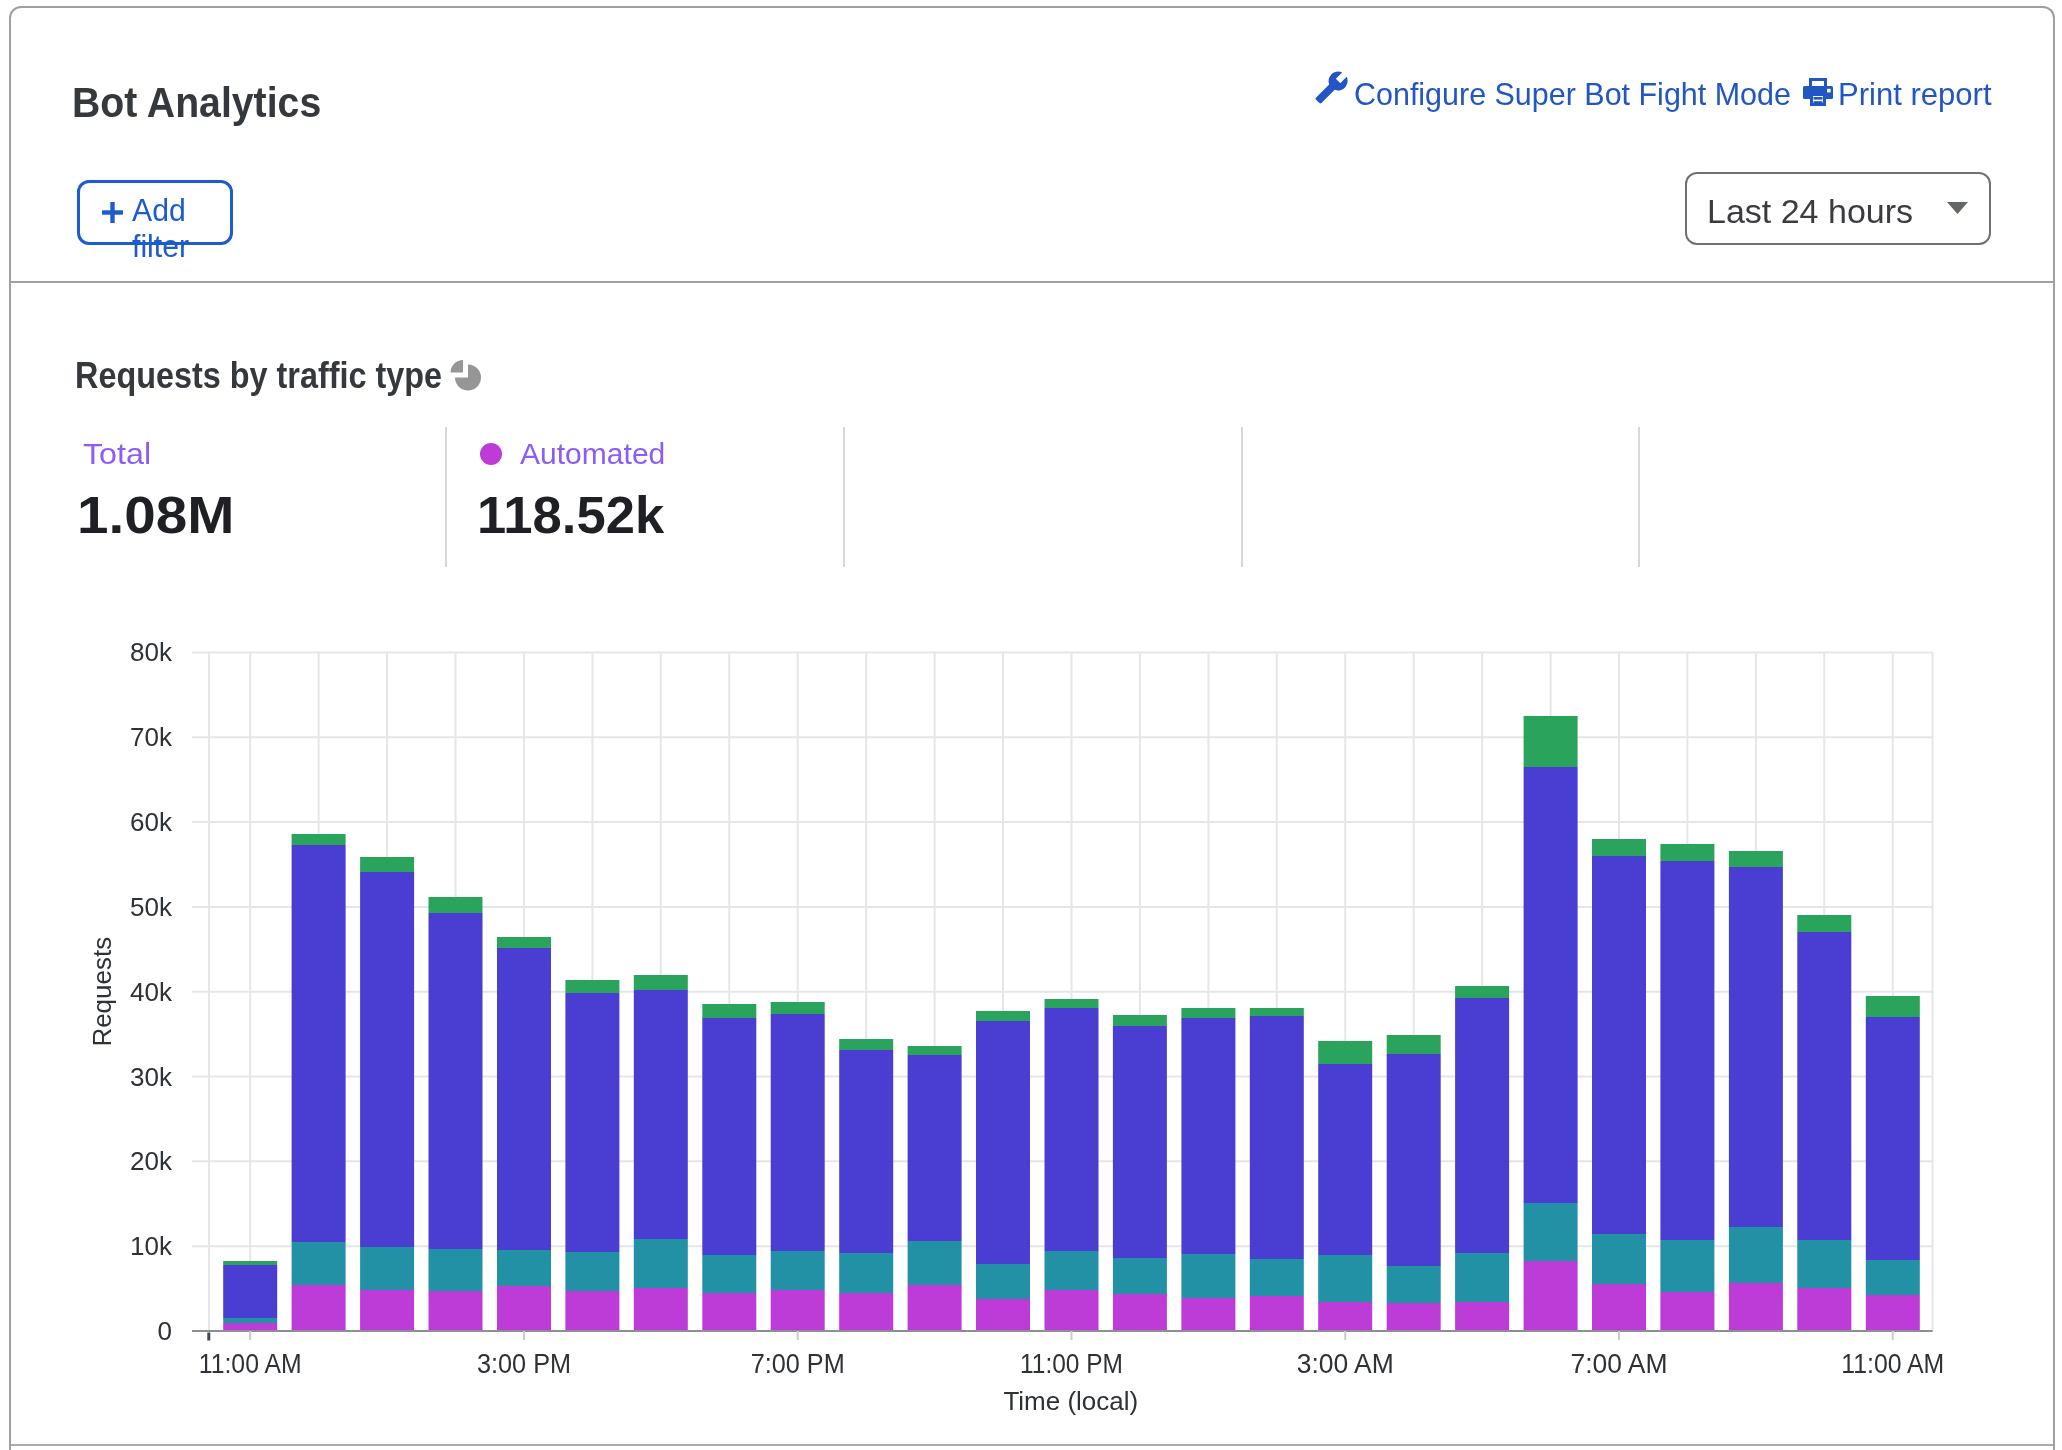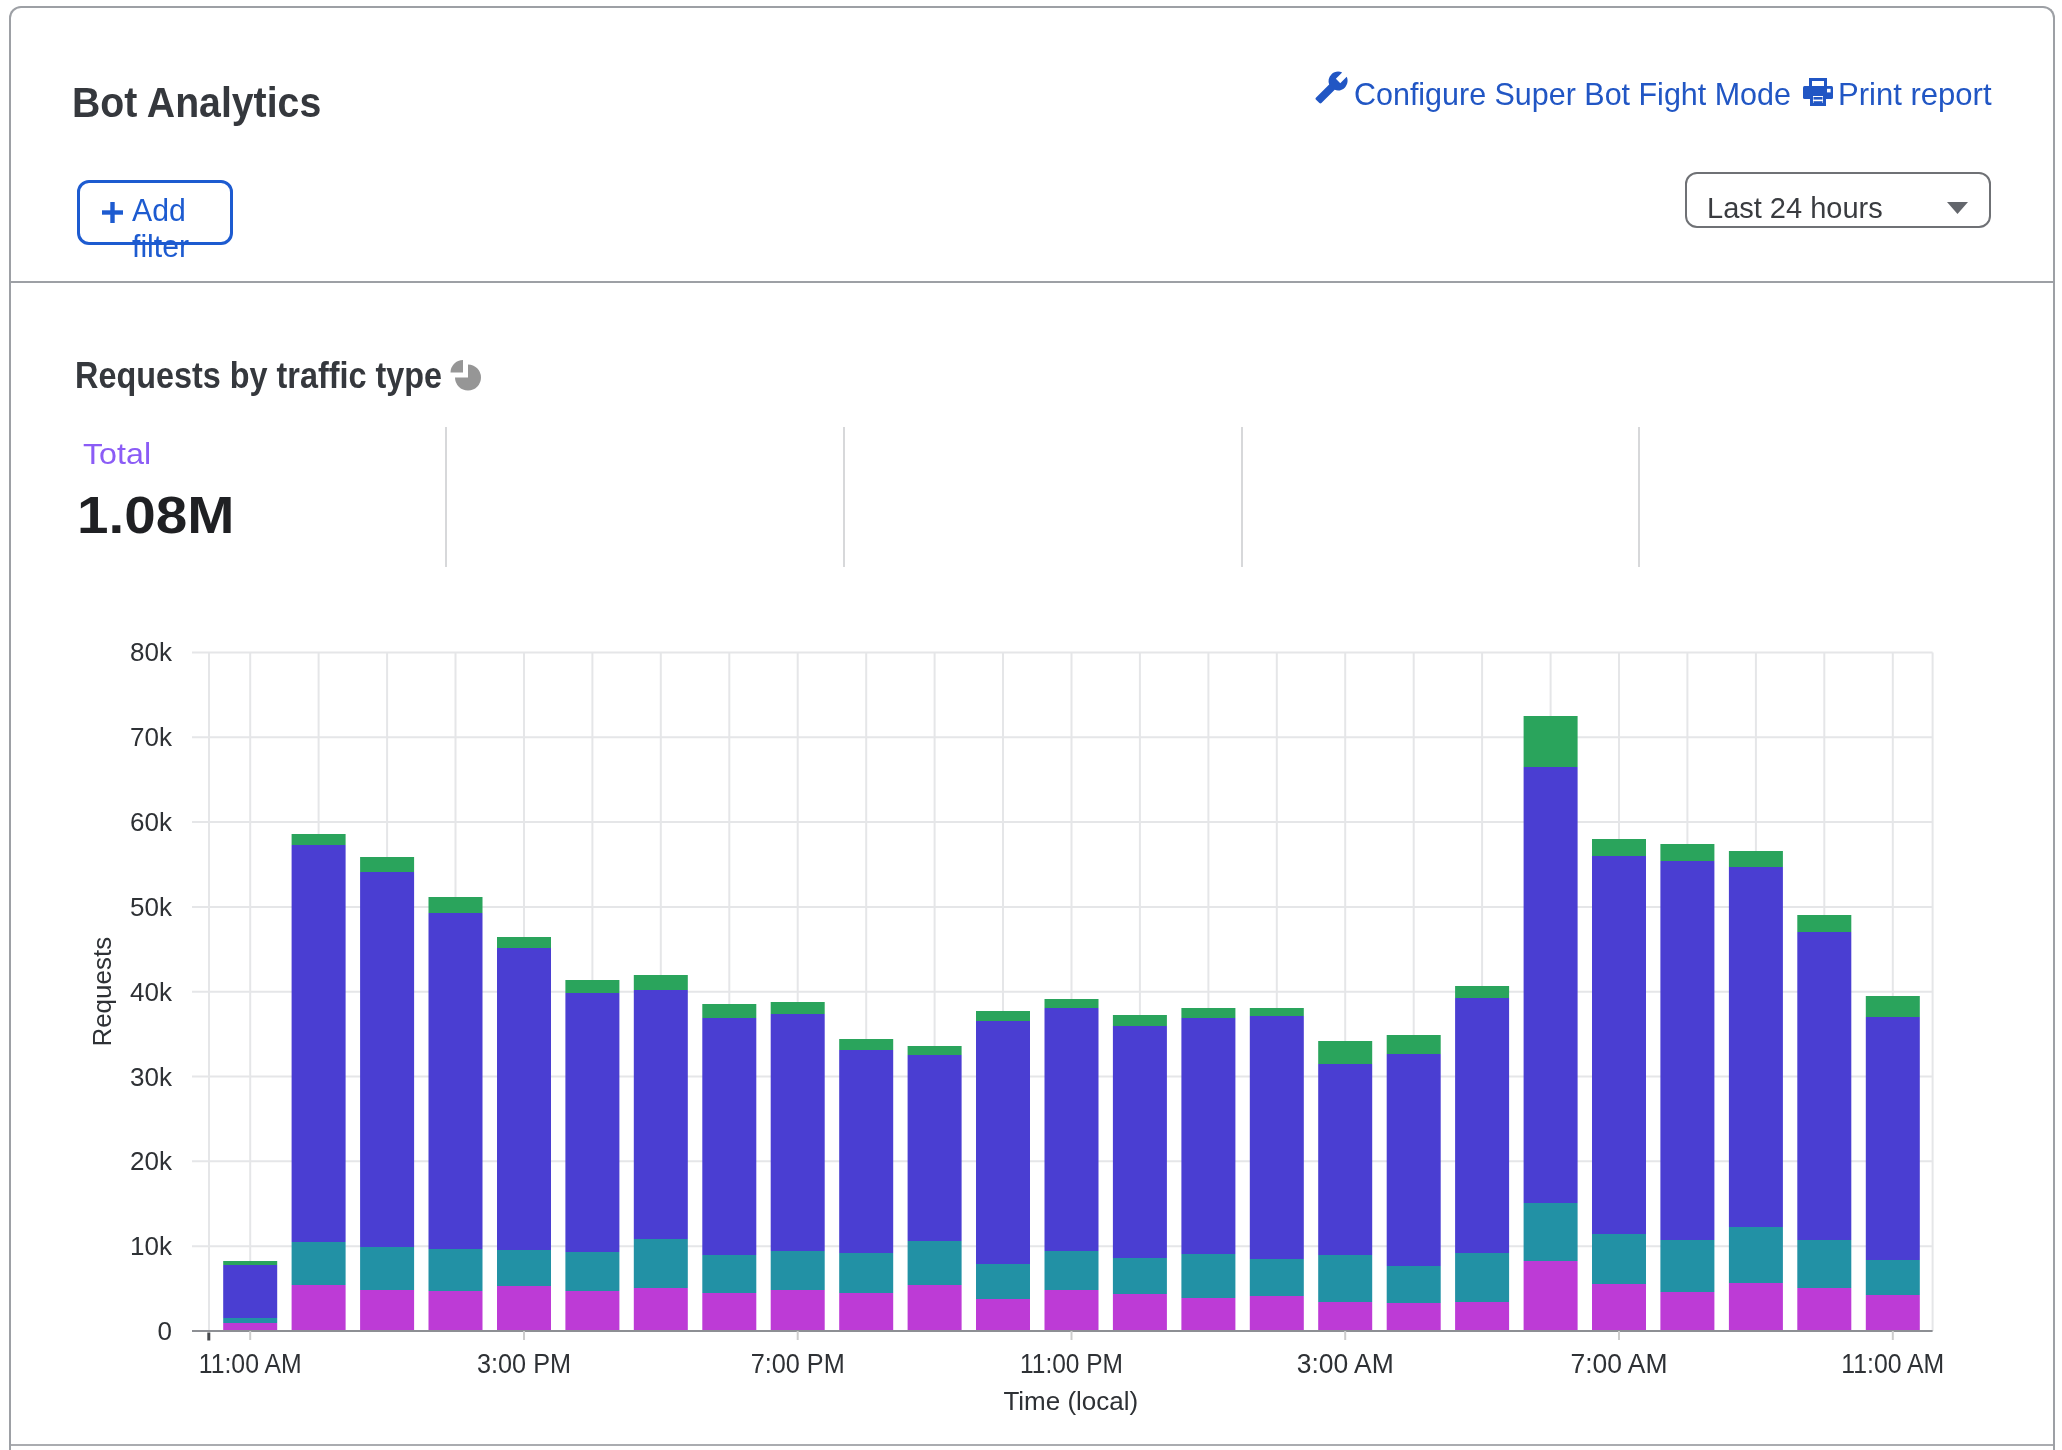--- a/index.html
+++ b/index.html
@@ -9,22 +9,22 @@
           border:2px solid #9da0a5; border-bottom:none; border-radius:12px 12px 0 0; background:#fff; }
   .hdr-line { position:absolute; left:0; right:0; top:273px; height:2px; background:#9da0a5; }
   .bot-line { position:absolute; left:0; right:0; top:1436px; height:2px; background:#aaacb0; }
   h1 { position:absolute; left:61px; top:71px; font-size:42px; font-weight:700; color:#35383d;
        transform:scaleX(0.934); transform-origin:left; white-space:nowrap; }
   .link { position:absolute; top:68px; font-size:32px; color:#2156c4; white-space:nowrap; display:inline-block; }
   .cfg-t { left:1343px; transform:scaleX(0.952); transform-origin:left; }
   .prt-t { left:1827px; transform:scaleX(0.970); transform-origin:left; }
   .btn { position:absolute; left:66px; top:172px; width:156px; height:65px; border:3px solid #1d5bd0; border-radius:12px; }
   .btn .t { position:absolute; left:52px; top:10px; font-size:31px; color:#1d5bd0; display:inline-block; transform:scaleX(0.975); transform-origin:left; }
-  .sel { position:absolute; left:1674px; top:164px; width:306px; height:56px; border:2px solid #6f7175; border-radius:12px;
-         font-size:29px; color:#3a3c40; }
+  .sel { position:absolute; left:1674px; top:164px; width:306px; height:73px; border:2px solid #6f7175; border-radius:12px;
+         font-size:34px; color:#3a3c40; }
   .sel .t { position:absolute; left:20px; top:18px; }
   .sect-title { position:absolute; left:64px; top:347px; font-size:37px; font-weight:700; color:#35383d;
                transform:scaleX(0.875); transform-origin:left; white-space:nowrap; }
   .stat { position:absolute; top:428px; }
   .stat-label { font-size:29px; color:#8b5cf6; display:flex; align-items:center; height:32px; margin-top:2px; }
   .stat-label span { display:inline-block; transform-origin:left; }
   .dot { display:inline-block; width:22px; height:22px; border-radius:50%; margin-left:-2px; margin-right:18px; flex:none; }
   .stat-value { font-size:52px; font-weight:700; color:#1f2023; margin-top:15px; white-space:nowrap; }
   .vdiv { position:absolute; top:419px; height:140px; width:2px; background:#d7d8da; }
 </style>
@@ -51,20 +51,27 @@
   <div class="sect-title">Requests by traffic type</div>
   <div class="vdiv" style="left:434px"></div>
 <div class="vdiv" style="left:832px"></div>
 <div class="vdiv" style="left:1230px"></div>
 <div class="vdiv" style="left:1627px"></div>
   <div class="stat" style="left:66px">
   <div class="stat-label">
         <span style="transform:scaleX(1.112);margin-left:6px">Total</span>
       </div>
   <div class="stat-value" style="margin-left:0px;transform:scaleX(1.089);transform-origin:left">1.08M</div>
+</div>
+<div class="stat" style="left:471px">
+  <div class="stat-label">
+        <span class="dot" style="background:#bd3bd6"></span>
+        <span style="transform:scaleX(1.036);margin-left:0px">Automated</span>
+      </div>
+  <div class="stat-value" style="margin-left:-5px;transform:scaleX(1.011);transform-origin:left">118.52k</div>
 </div>
   <div class="bot-line"></div>
 </div>
 <svg width="35" height="35" viewBox="0 0 24 24" style="position:absolute;left:1314px;top:70px">
     <path transform="scale(-1,1) translate(-24,0)" d="M22.7 19l-9.1-9.1c.9-2.3.4-5-1.5-6.9-2-2-5-2.4-7.4-1.3L9 6 6 9 1.6 4.7C.4 7.1.9 10.1 2.9 12.1c1.9 1.9 4.6 2.4 6.9 1.5l9.1 9.1c.4.4 1 .4 1.4 0l2.3-2.3c.5-.4.5-1.1.1-1.4z" fill="#2156c4"></path>
   </svg>
 <svg width="30" height="29" viewBox="0 0 30 29" style="position:absolute;left:1803px;top:78px">
 <rect x="7.5" y="1.5" width="15" height="9" fill="none" stroke="#2156c4" stroke-width="3"></rect>
 <rect x="0" y="8" width="30" height="13" rx="1.5" fill="#2156c4"></rect>
 <rect x="24" y="10.8" width="3.6" height="3.6" fill="#fff"></rect>

